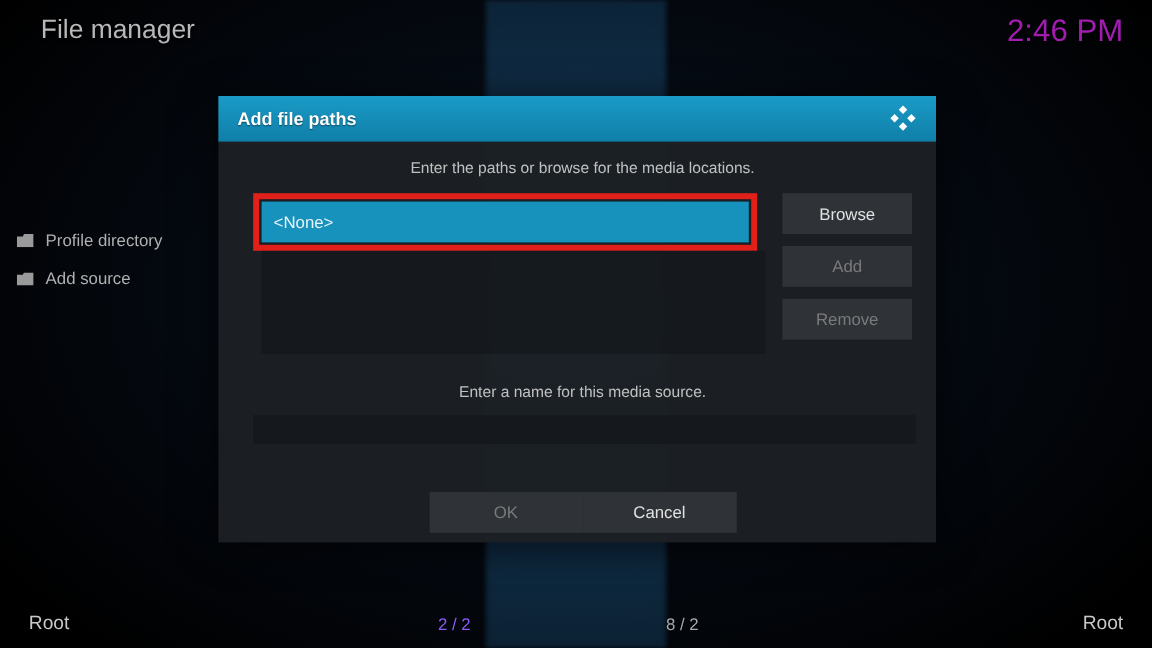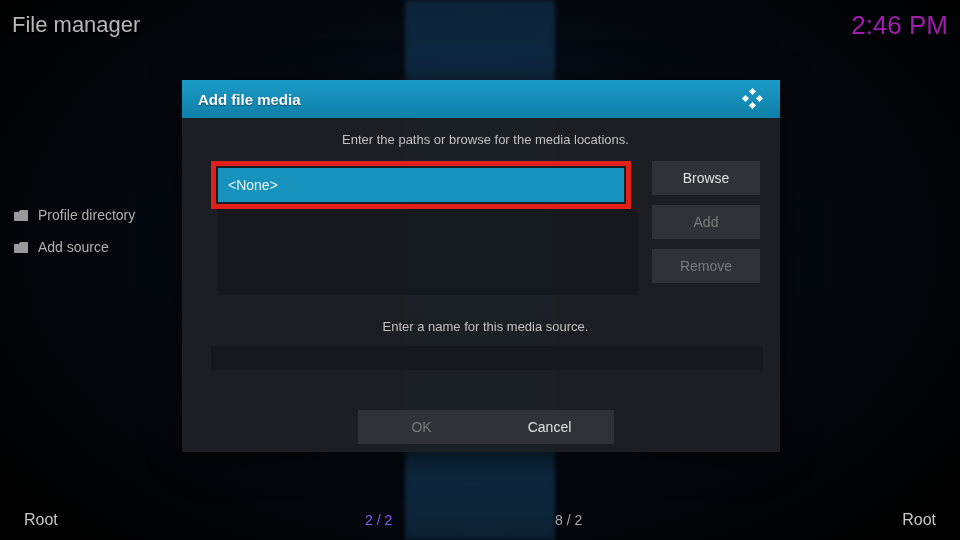--- a/index.html
+++ b/index.html
@@ -10,29 +10,29 @@
     position: relative;
   }
   .center-glow {
     position: absolute;
     left: 405px; top: 0; width: 150px; height: 540px;
     background: linear-gradient(180deg, rgba(40,120,180,0.25) 0%, rgba(40,120,180,0.4) 50%, rgba(40,120,180,0.25) 100%);
     filter: blur(2px);
     z-index: 0;
   }
   .header {
-    position: absolute; top: 0; left: 0; right: 0; height: 50px;
+    position: absolute; top: 0; left: 10px; right: 0; height: 50px;
     display: flex; align-items: center; justify-content: space-between;
-    padding: 0 12px;
+    padding: 0 24px;
     z-index: 1;
   }
   .page-title { font-size: 22px; color: #b8b8b8; font-weight: 400; text-shadow: 0 1px 2px #000; }
   .clock { font-size: 26px; color: #a21caf; font-weight: 400; text-shadow: 0 1px 2px #000; }
   .sidebar {
-    position: absolute; left: 0; top: 199px; width: 180px;
+    position: absolute; left: 0; top: 184px; width: 180px;
     z-index: 1;
   }
   .sidebar-item {
     display: flex; align-items: center; gap: 10px;
     padding: 8px 14px; color: #b0b0b0; font-size: 14px;
     cursor: pointer;
   }
   .folder-icon { width: 14px; height: 11px; display: inline-block; }
   .folder-icon svg { display: block; }
   .footer {
@@ -147,21 +147,21 @@
 
 <div class="footer">
   <div class="footer-left">Root</div>
   <div class="footer-mid1">2 / 2</div>
   <div class="footer-mid2">8 / 2</div>
   <div class="footer-right">Root</div>
 </div>
 
 <div class="dialog">
   <div class="dialog-header">
-    <div class="dialog-title">Add file media</div>
+    <div class="dialog-title">Add file paths</div>
     <div class="dialog-logo">
       <svg viewBox="0 0 24 24">
           <g fill="#fff">
             <rect x="10" y="2" width="5" height="5" transform="rotate(45 12.5 4.5)"></rect>
             <rect x="3" y="9" width="5" height="5" transform="rotate(45 5.5 11.5)"></rect>
             <rect x="17" y="9" width="5" height="5" transform="rotate(45 19.5 11.5)"></rect>
             <rect x="10" y="16" width="5" height="5" transform="rotate(45 12.5 18.5)"></rect>
           </g>
         </svg>
     </div>

